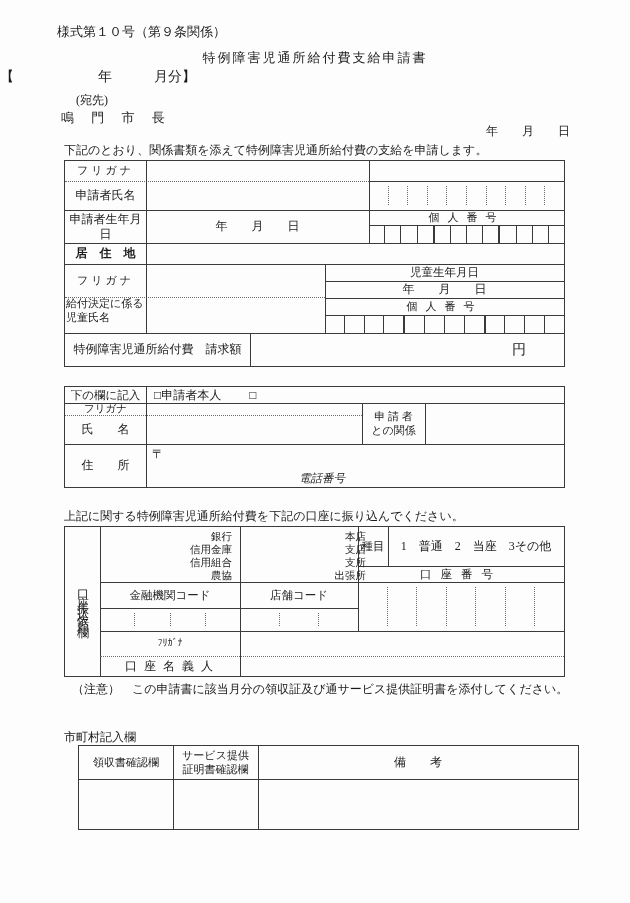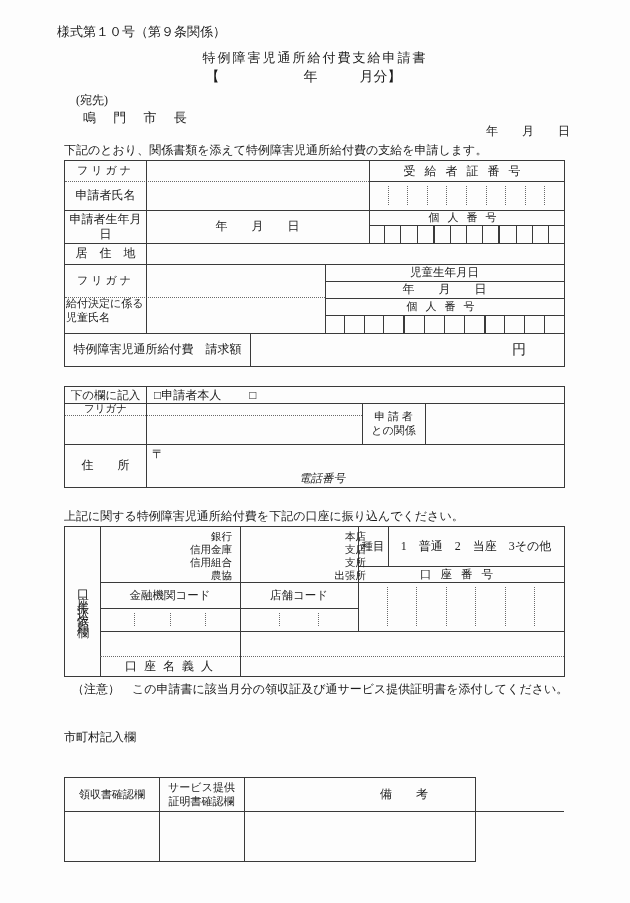--- a/index.html
+++ b/index.html
@@ -30,23 +30,23 @@
   .vert{writing-mode:vertical-rl;text-orientation:upright;letter-spacing:6px;}
   .field{position:absolute;}
 </style>
 </head>
 <body>
 
 <div class="page">
 
   <div class="abs" style="left:57px;top:23px;font-size:13px;">様式第１０号（第９条関係）</div>
   <div class="abs" style="left:0;width:630px;top:49px;text-align:center;font-size:13px;letter-spacing:2px;">特例障害児通所給付費支給申請書</div>
-  <div class="abs" style="left:0;width:519px;top:68px;text-align:center;font-size:14px;padding-left:44px;">【　　　　　　年　　　月分】</div>
+  <div class="abs" style="left:0;width:519px;top:68px;text-align:left;font-size:14px;">【　　　　　　年　　　月分】</div>
   <div class="abs" style="left:76px;top:92px;">(宛先)</div>
-  <div class="abs" style="left:61px;top:109px;font-size:13px;letter-spacing:7px;margin-left:22px;">鳴 門 市 長</div>
+  <div class="abs" style="left:61px;top:109px;font-size:13px;letter-spacing:7px;">鳴 門 市 長</div>
   <div class="abs" style="right:60px;top:123px;">年　　月　　日</div>
   <div class="abs" style="left:64px;top:142px;">下記のとおり、関係書類を添えて特例障害児通所給付費の支給を申請します。</div>
 
   <div class="box" style="left:64px;top:160px;width:501px;height:207px;">
 
     <div class="hl dot" style="left:0;top:20px;width:304px;"></div>
     <div class="hl" style="left:304px;top:20px;width:195px;"></div>
     <div class="hl" style="left:0;top:49px;width:499px;"></div>
     <div class="hl" style="left:304px;top:64px;width:195px;"></div>
     <div class="hl" style="left:0;top:82px;width:499px;"></div>
@@ -59,21 +59,20 @@
 
     <div class="vl" style="left:81px;top:0;height:172px;"></div>
     <div class="vl" style="left:304px;top:0;height:82px;"></div>
     <div class="vl" style="left:260px;top:103px;height:69px;"></div>
     <div class="vl" style="left:185px;top:172px;height:33px;"></div>
 
     <div class="lbl" style="left:0;top:0;width:81px;height:20px;font-size:11px;letter-spacing:3px;">フリガナ</div>
     <div class="field" style="left:82px;top:1px;width:221px;height:18px;"></div>
     <div class="lbl" style="left:0;top:20px;width:81px;height:29px;">申請者氏名</div>
     <div class="field" style="left:82px;top:21px;width:221px;height:27px;"></div>
-    <div class="lbl" style="left:304px;top:0;width:195px;height:20px;letter-spacing:9px;">受給者証番号</div>
     <div class="cells dot" style="left:304px;top:20px;width:195px;height:29px;">
         <div></div>
         <div></div>
         <div></div>
         <div></div>
         <div></div>
         <div></div>
         <div></div>
         <div></div>
         <div></div>
@@ -89,21 +88,21 @@
         <div></div>
         <div></div>
         <div></div>
         <div></div>
         <div></div>
         <div></div>
         <div></div>
         <div></div>
         <div></div>
       </div>
-    <div class="lbl" style="left:0;top:82px;width:81px;height:21px;">居　住　地</div>
+    <div class="lbl" style="left:0;top:82px;width:81px;height:21px;font-weight:bold;">居　住　地</div>
     <div class="field" style="left:82px;top:83px;width:416px;height:19px;"></div>
     <div class="lbl" style="left:0;top:103px;width:81px;height:33px;font-size:11px;letter-spacing:3px;">フリガナ</div>
     <div class="field" style="left:82px;top:104px;width:177px;height:31px;"></div>
     <div class="lbl col left" style="left:0;top:136px;width:81px;height:36px;font-size:11px;align-items:flex-start;padding-left:1px;">
       <span>給付決定に係る</span>
       <span>児童氏名</span>
     </div>
     <div class="field" style="left:82px;top:137px;width:177px;height:34px;"></div>
     <div class="lbl" style="left:260px;top:103px;width:239px;height:17px;font-size:11.5px;">児童生年月日</div>
     <div class="lbl" style="left:260px;top:120px;width:239px;height:17px;">年　　月　　日</div>
@@ -136,20 +135,21 @@
     <div class="vl" style="left:360px;top:16px;height:41px;"></div>
 
     <div class="lbl" style="left:0;top:0;width:81px;height:16px;font-size:11.5px;">下の欄に記入</div>
     <div class="lbl left" style="left:81px;top:0;width:418px;height:16px;padding-left:8px;">
       <span>□</span>
       <span>申請者本人</span>
       <span style="width:28px;"></span>
       <span>□</span>
     </div>
     <div class="lbl" style="left:0;top:16px;width:81px;height:12px;font-size:10.5px;">フリガナ</div>
+    <div class="lbl" style="left:0;top:28px;width:81px;height:29px;">氏　　名</div>
     <div class="field" style="left:82px;top:17px;width:214px;height:39px;"></div>
     <div class="lbl col" style="left:297px;top:16px;width:63px;height:41px;font-size:11px;">
       <span>申 請 者</span>
       <span>との関係</span>
     </div>
     <div class="field" style="left:361px;top:17px;width:137px;height:39px;"></div>
     <div class="lbl" style="left:0;top:57px;width:81px;height:43px;">住　　所</div>
     <div class="abs" style="left:87px;top:59px;">〒</div>
     <div class="field" style="left:82px;top:58px;width:416px;height:42px;"></div>
     <div class="abs" style="left:234px;top:84px;font-size:11.5px;font-style:italic;">電話番号</div>
@@ -207,29 +207,30 @@
         <div></div>
         <div></div>
         <div></div>
       </div>
     <div class="cells dot" style="left:175px;top:81px;width:118px;height:23px;">
         <div></div>
         <div></div>
         <div></div>
       </div>
 
+    <div class="lbl" style="left:35px;top:104px;width:140px;height:25px;font-size:10px;">ﾌﾘｶﾞﾅ</div>
     <div class="lbl" style="left:35px;top:129px;width:140px;height:20px;letter-spacing:2px;">口 座 名 義 人</div>
     <div class="field" style="left:176px;top:105px;width:322px;height:43px;"></div>
   </div>
 
   <div class="abs" style="left:72px;top:681px;">（注意）　この申請書に該当月分の領収証及び通サービス提供証明書を添付してください。</div>
 
   <div class="abs" style="left:64px;top:729px;">市町村記入欄</div>
 
-  <div class="box" style="left:64px;top:745px;width:412px;height:85px;margin-top:32px;">
+  <div class="box" style="left:78px;top:745px;width:501px;height:85px;">
     <div class="hl" style="left:0;top:33px;width:499px;"></div>
     <div class="vl" style="left:94px;top:0;height:83px;"></div>
     <div class="vl" style="left:179px;top:0;height:83px;"></div>
 
     <div class="lbl" style="left:0;top:0;width:94px;height:33px;font-size:11px;">領収書確認欄</div>
     <div class="lbl col" style="left:94px;top:0;width:85px;height:33px;font-size:11px;">
       <span>サービス提供</span>
       <span>証明書確認欄</span>
     </div>
     <div class="lbl" style="left:179px;top:0;width:320px;height:33px;">備　　考</div>

